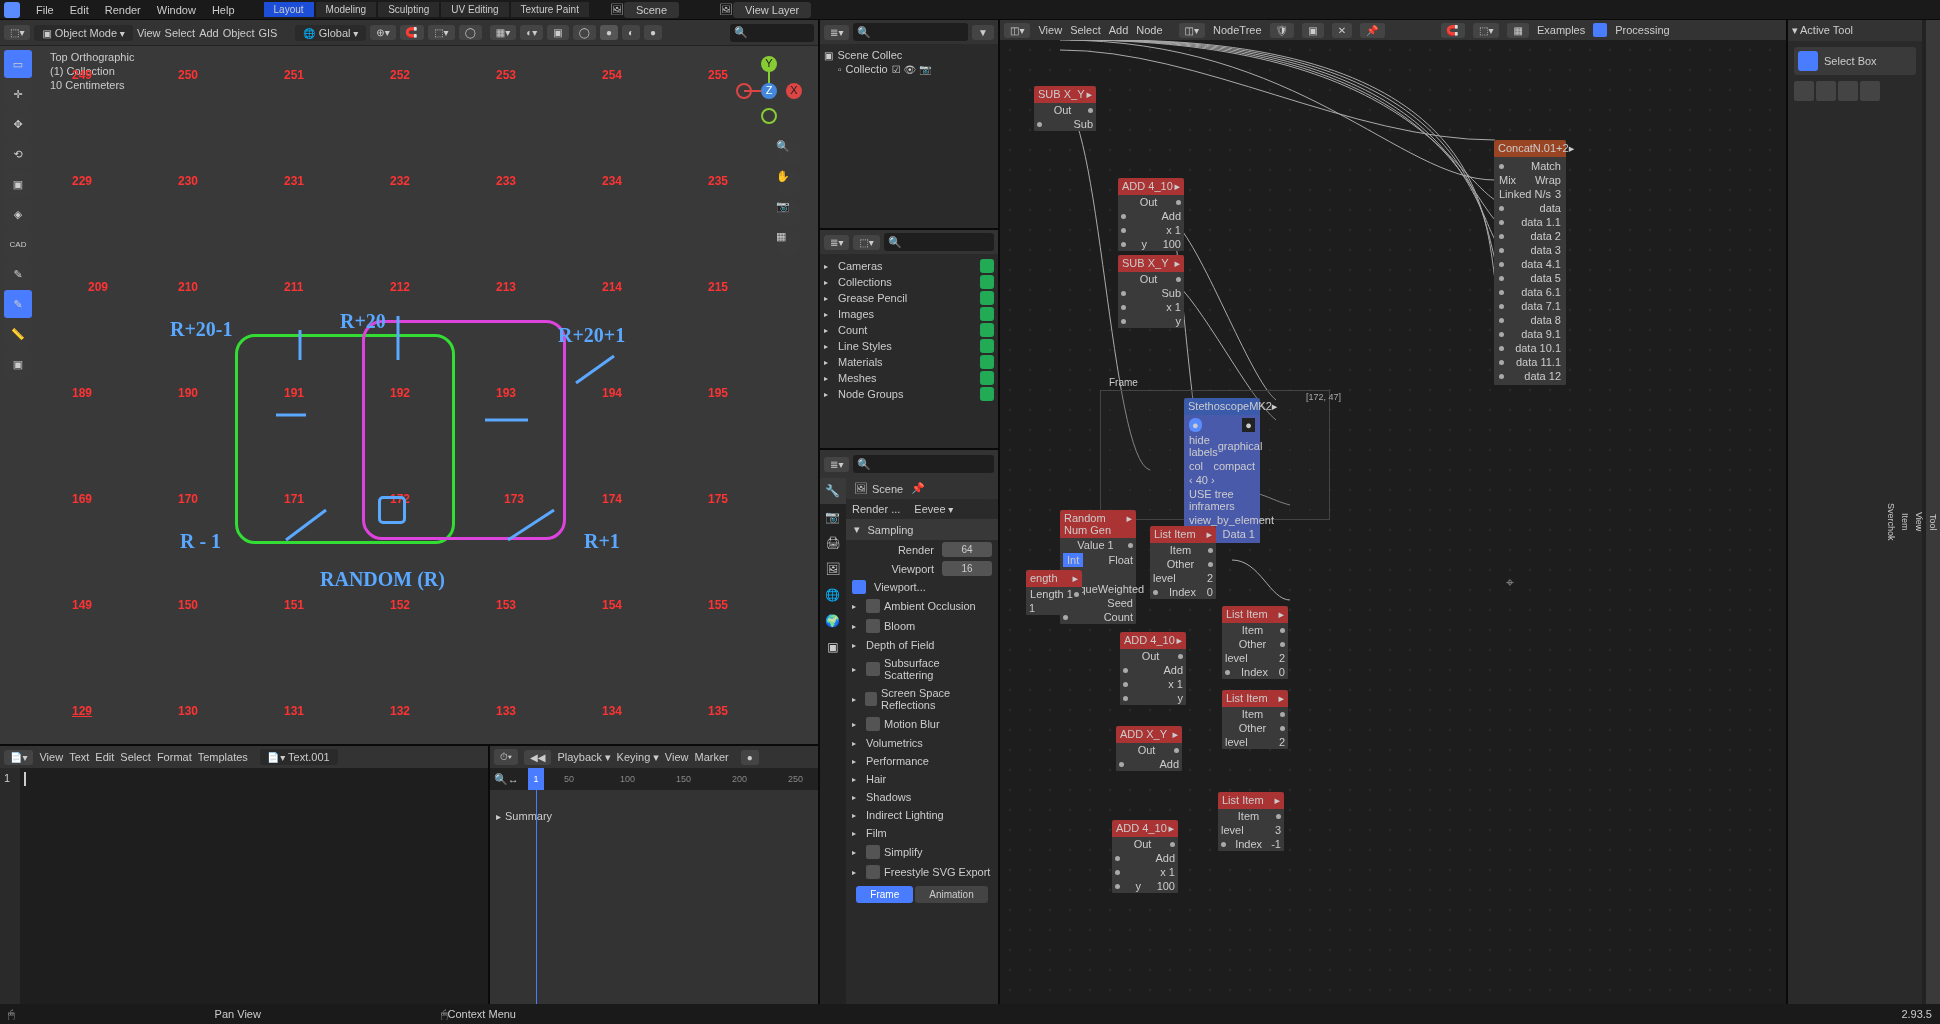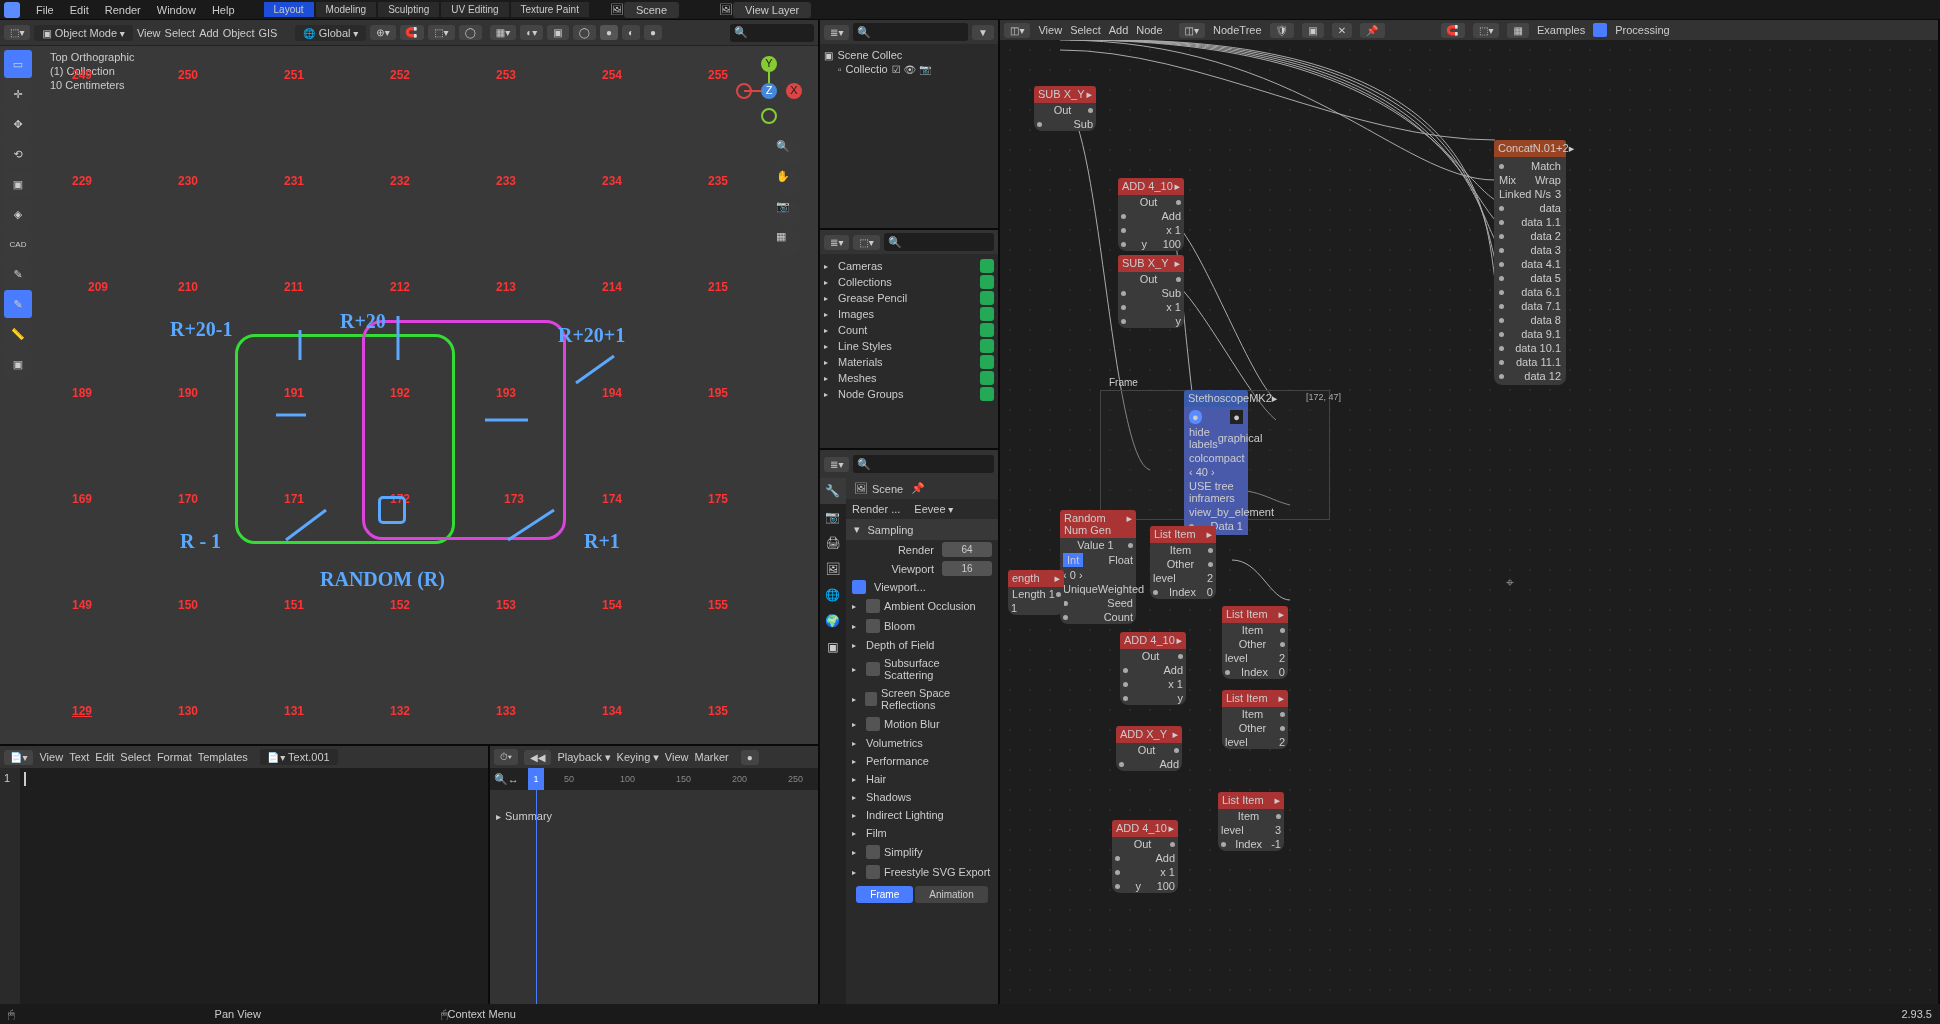--- a/index.html
+++ b/index.html
@@ -57,21 +57,21 @@
 .prop-row.sect{background:#383838;padding:4px 8px}
 .prop-sel{flex:1;background:#2a2a2a;border-radius:3px;padding:2px 6px;font-size:10px}
 .prop-num{width:50px;background:#545454;border-radius:3px;padding:2px 4px;text-align:center;font-size:10px}
 .prop-chk{width:14px;height:14px;background:#545454;border-radius:2px;display:inline-block}
 .prop-chk.on{background:#4a7cff}
 .subpanel{padding:3px 6px;display:flex;align-items:center;gap:4px}
 .subpanel .tw{width:10px;font-size:8px}
 .nodecol{flex:1;display:flex;flex-direction:column;border-right:2px solid #0a0a0a}
 .node-hdr{height:20px;background:#333;display:flex;align-items:center;padding:0 4px;gap:8px}
 .node-canvas{flex:1;background:#1d1d1d;position:relative;background-image:radial-gradient(circle,#2a2a2a 1px, transparent 1px);background-size:20px 20px;overflow:hidden}
-.nnode{position:absolute;background:#3a3a3a;border-radius:8px;font-size:8px}
+.nnode{position:absolute;background:#3a3a3a;border-radius:1px;font-size:8px}
 .nnode-hd{background:#aa3333;padding:2px 4px;border-radius:3px 3px 0 0;font-size:8px;color:#fff;display:flex;justify-content:space-between}
 .nnode-hd.blu{background:#3a5aaa}
 .nnode-hd.ora{background:#994422}
 .nnode-bd{padding:2px}
 .nnode-row{display:flex;justify-content:space-between;padding:1px 3px;font-size:7px;align-items:center}
 .nnode-row .sk{width:5px;height:5px;background:#aaa;border-radius:50%}
 .framebox{position:absolute;border:1px solid #444;background:rgba(40,40,40,.3);padding:4px}
 .rtcol{width:152px;background:#2a2a2a;display:flex}
 .rt-body{flex:1;padding:6px}
 .rt-panel-hd{padding:4px;background:#333;margin:-6px -6px 6px -6px}
@@ -666,21 +666,21 @@
               </div>
             </div>
         </div>
       </div>
 
       <div class="framebox" style="left:100px;top:350px;width:230px;height:130px">
         <div style="position:absolute;top:-14px;left:8px;font-size:10px">Frame</div>
       </div>
       <div style="position:absolute;left:306px;top:352px;font-size:9px;color:#aaa">[172, 47]</div>
 
-      <div class="nnode" style="left:184px;top:350px;width:64px">
+      <div class="nnode" style="left:184px;top:358px;width:76px">
         <div class="nnode-hd blu">
             <span>StethoscopeMK2</span>
             <span>▸</span>
           </div>
         <div class="nnode-bd" style="background:#4a5aaa">
           <div class="nnode-row">
               <span style="background:#5a8cff;padding:1px 3px;border-radius:6px">●</span>
               <span style="background:#222;padding:1px 3px">●</span>
             </div>
           <div class="nnode-row">
@@ -731,21 +731,21 @@
         <div class="nnode-row">
             <span class="sk"></span>
             <span>Seed</span>
           </div>
         <div class="nnode-row">
             <span class="sk"></span>
             <span>Count</span>
           </div>
       </div>
 
-      <div class="nnode" style="left:8px;top:530px;width:56px">
+      <div class="nnode" style="left:26px;top:530px;width:56px">
         <div class="nnode-hd">
             <span>ength</span>
             <span>▸</span>
           </div>
         <div class="nnode-row">
             <span></span>
             <span>Length 1</span>
             <span class="sk"></span>
           </div>
         <div class="nnode-row">
@@ -903,20 +903,41 @@
             <span class="sk"></span>
             <span>y</span>
             <span>100</span>
           </div>
       </div>
 
       <div style="position:absolute;left:506px;top:534px;font-size:14px;color:#888">⌖</div>
     </div>
   </div>
 
+  <div class="rtcol">
+    <div class="rt-body">
+      <div class="rt-panel-hd">▾ <span>Active Tool</span></div>
+      <div class="rt-tool">
+        <div class="rt-tool-ic"></div>
+        <span>Select Box</span>
+      </div>
+      <div class="rt-icons">
+        <div></div>
+        <div></div>
+        <div></div>
+        <div></div>
+      </div>
+    </div>
+    <div class="rt-tabs">
+      <div class="act">Tool</div>
+      <div>View</div>
+      <div>Item</div>
+      <div>Sverchok</div>
+    </div>
+  </div>
 </div>
 
 <div class="statusbar">
   <span>🖱</span>
   <span style="margin-left:200px">Pan View</span>
   <span style="margin-left:180px">🖱</span>
   <span>Context Menu</span>
   <span class="sp" style="flex:1"></span>
   <span>2.93.5</span>
 </div>

